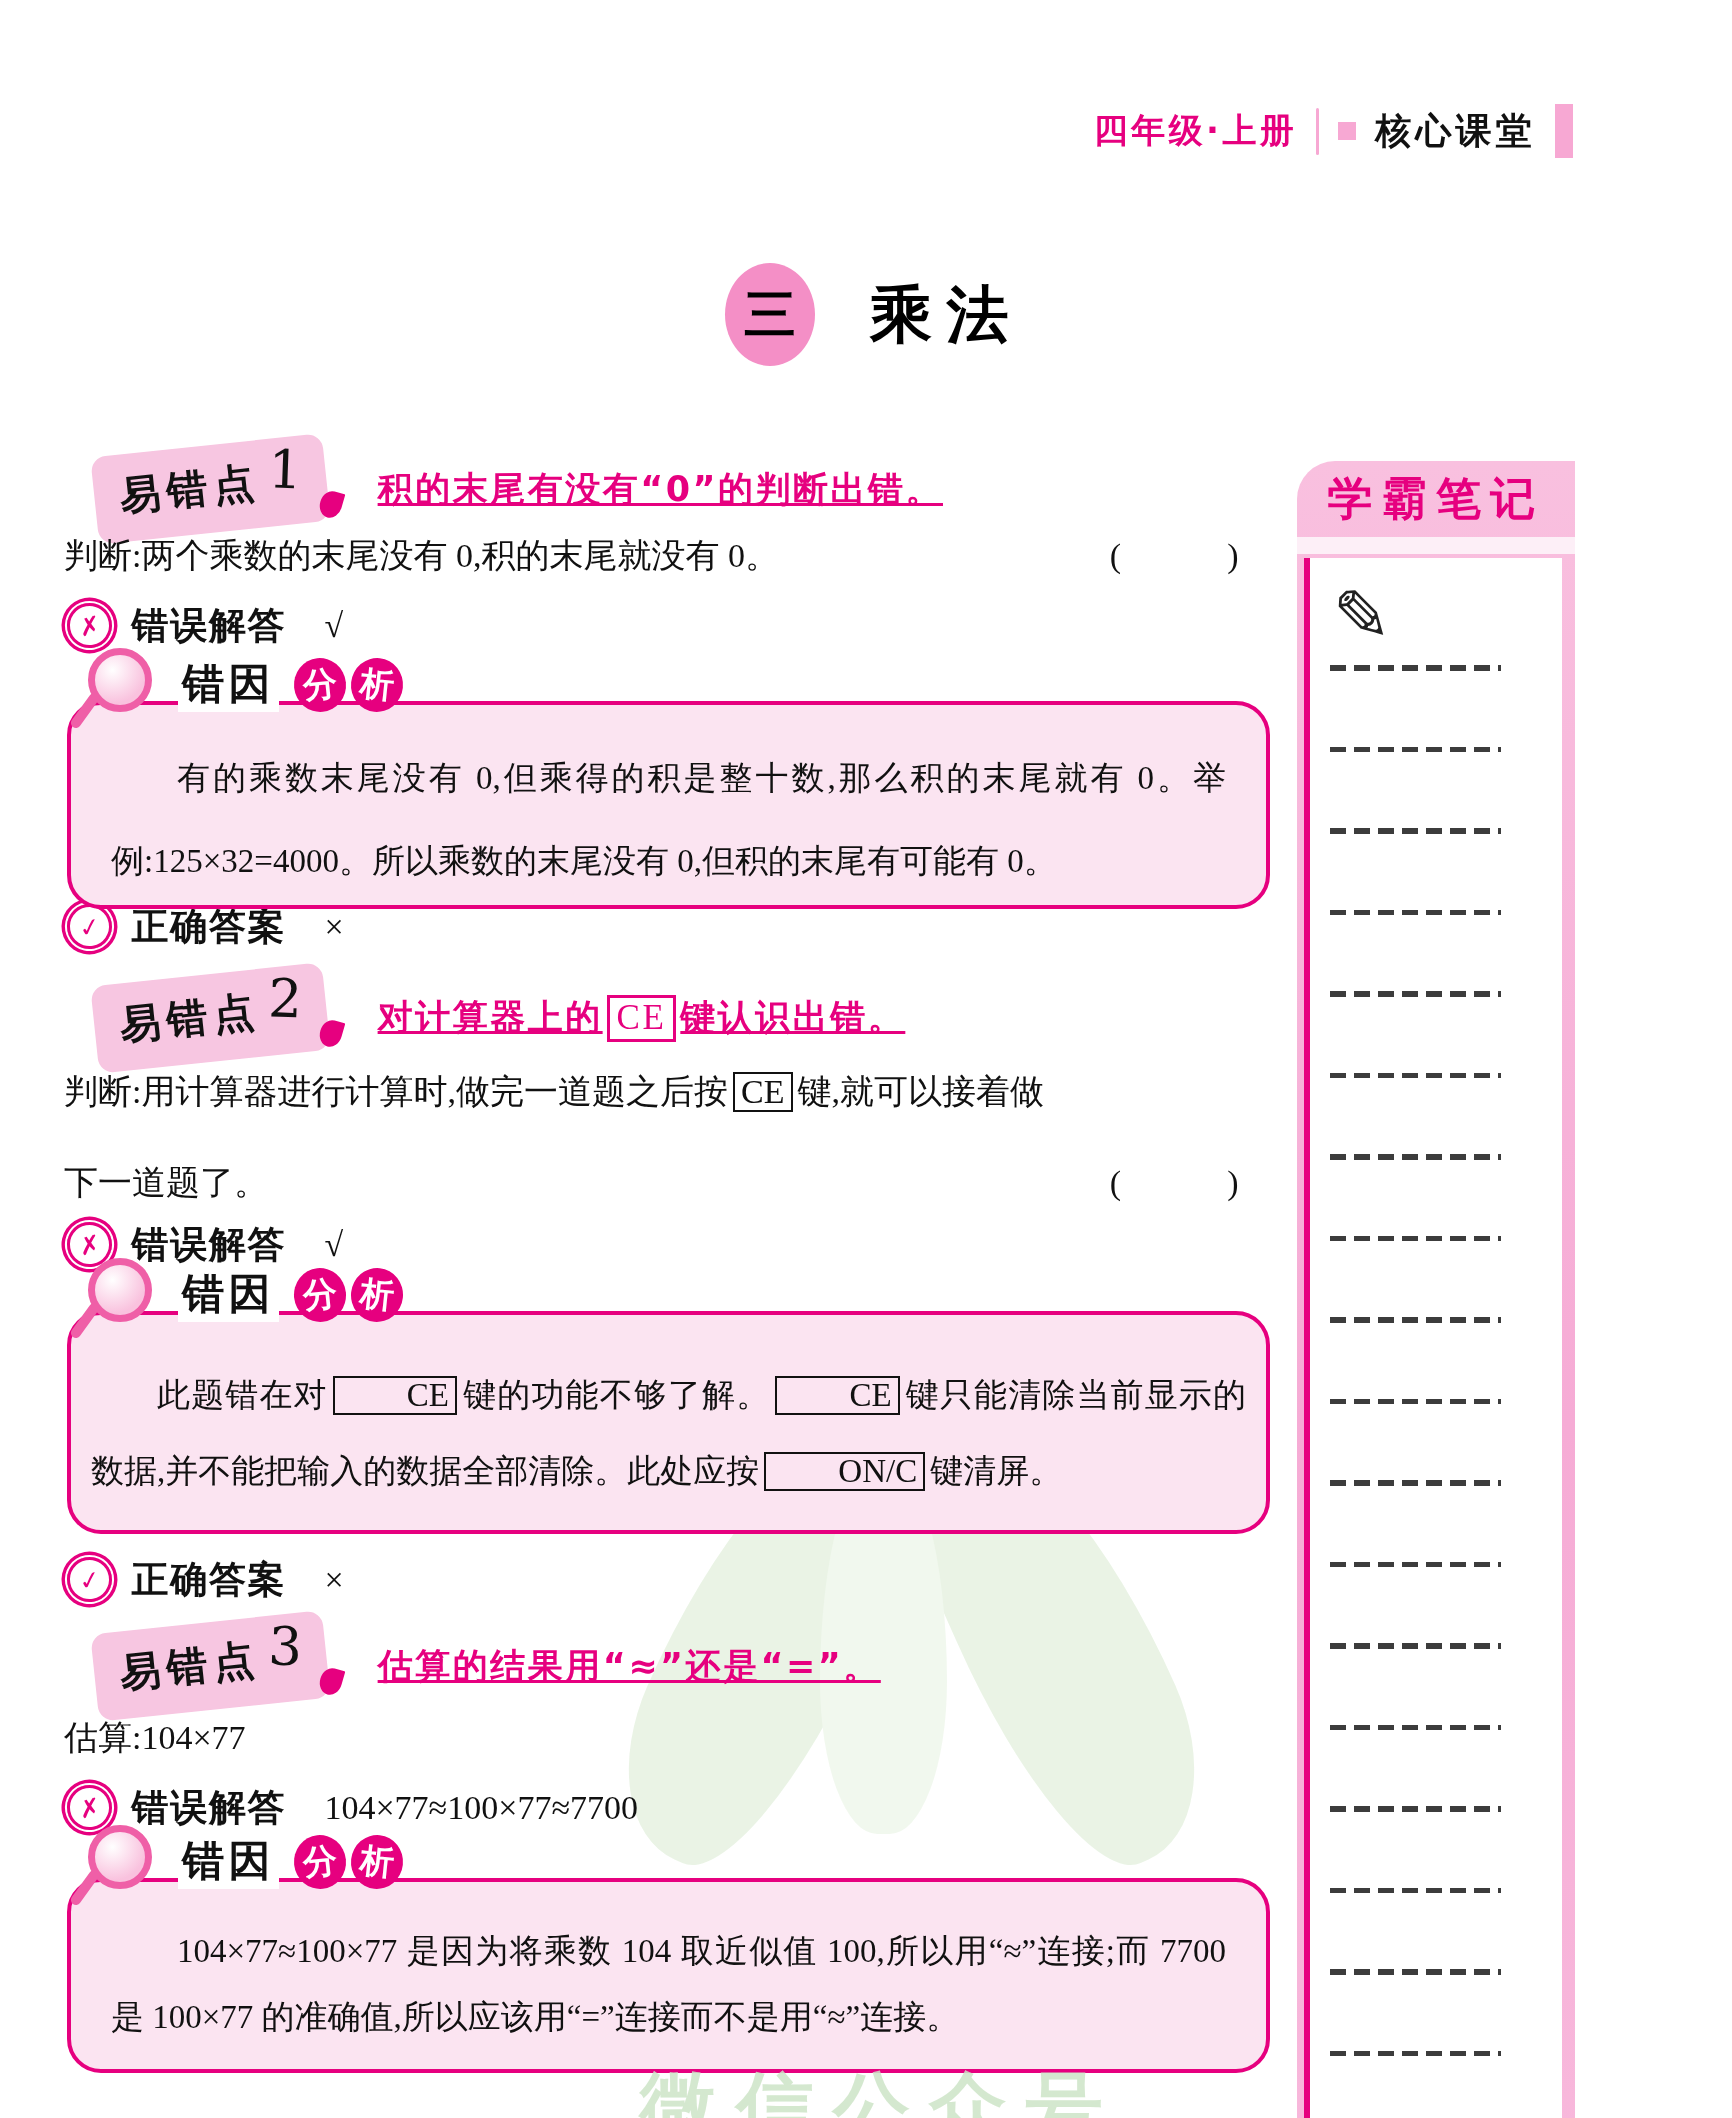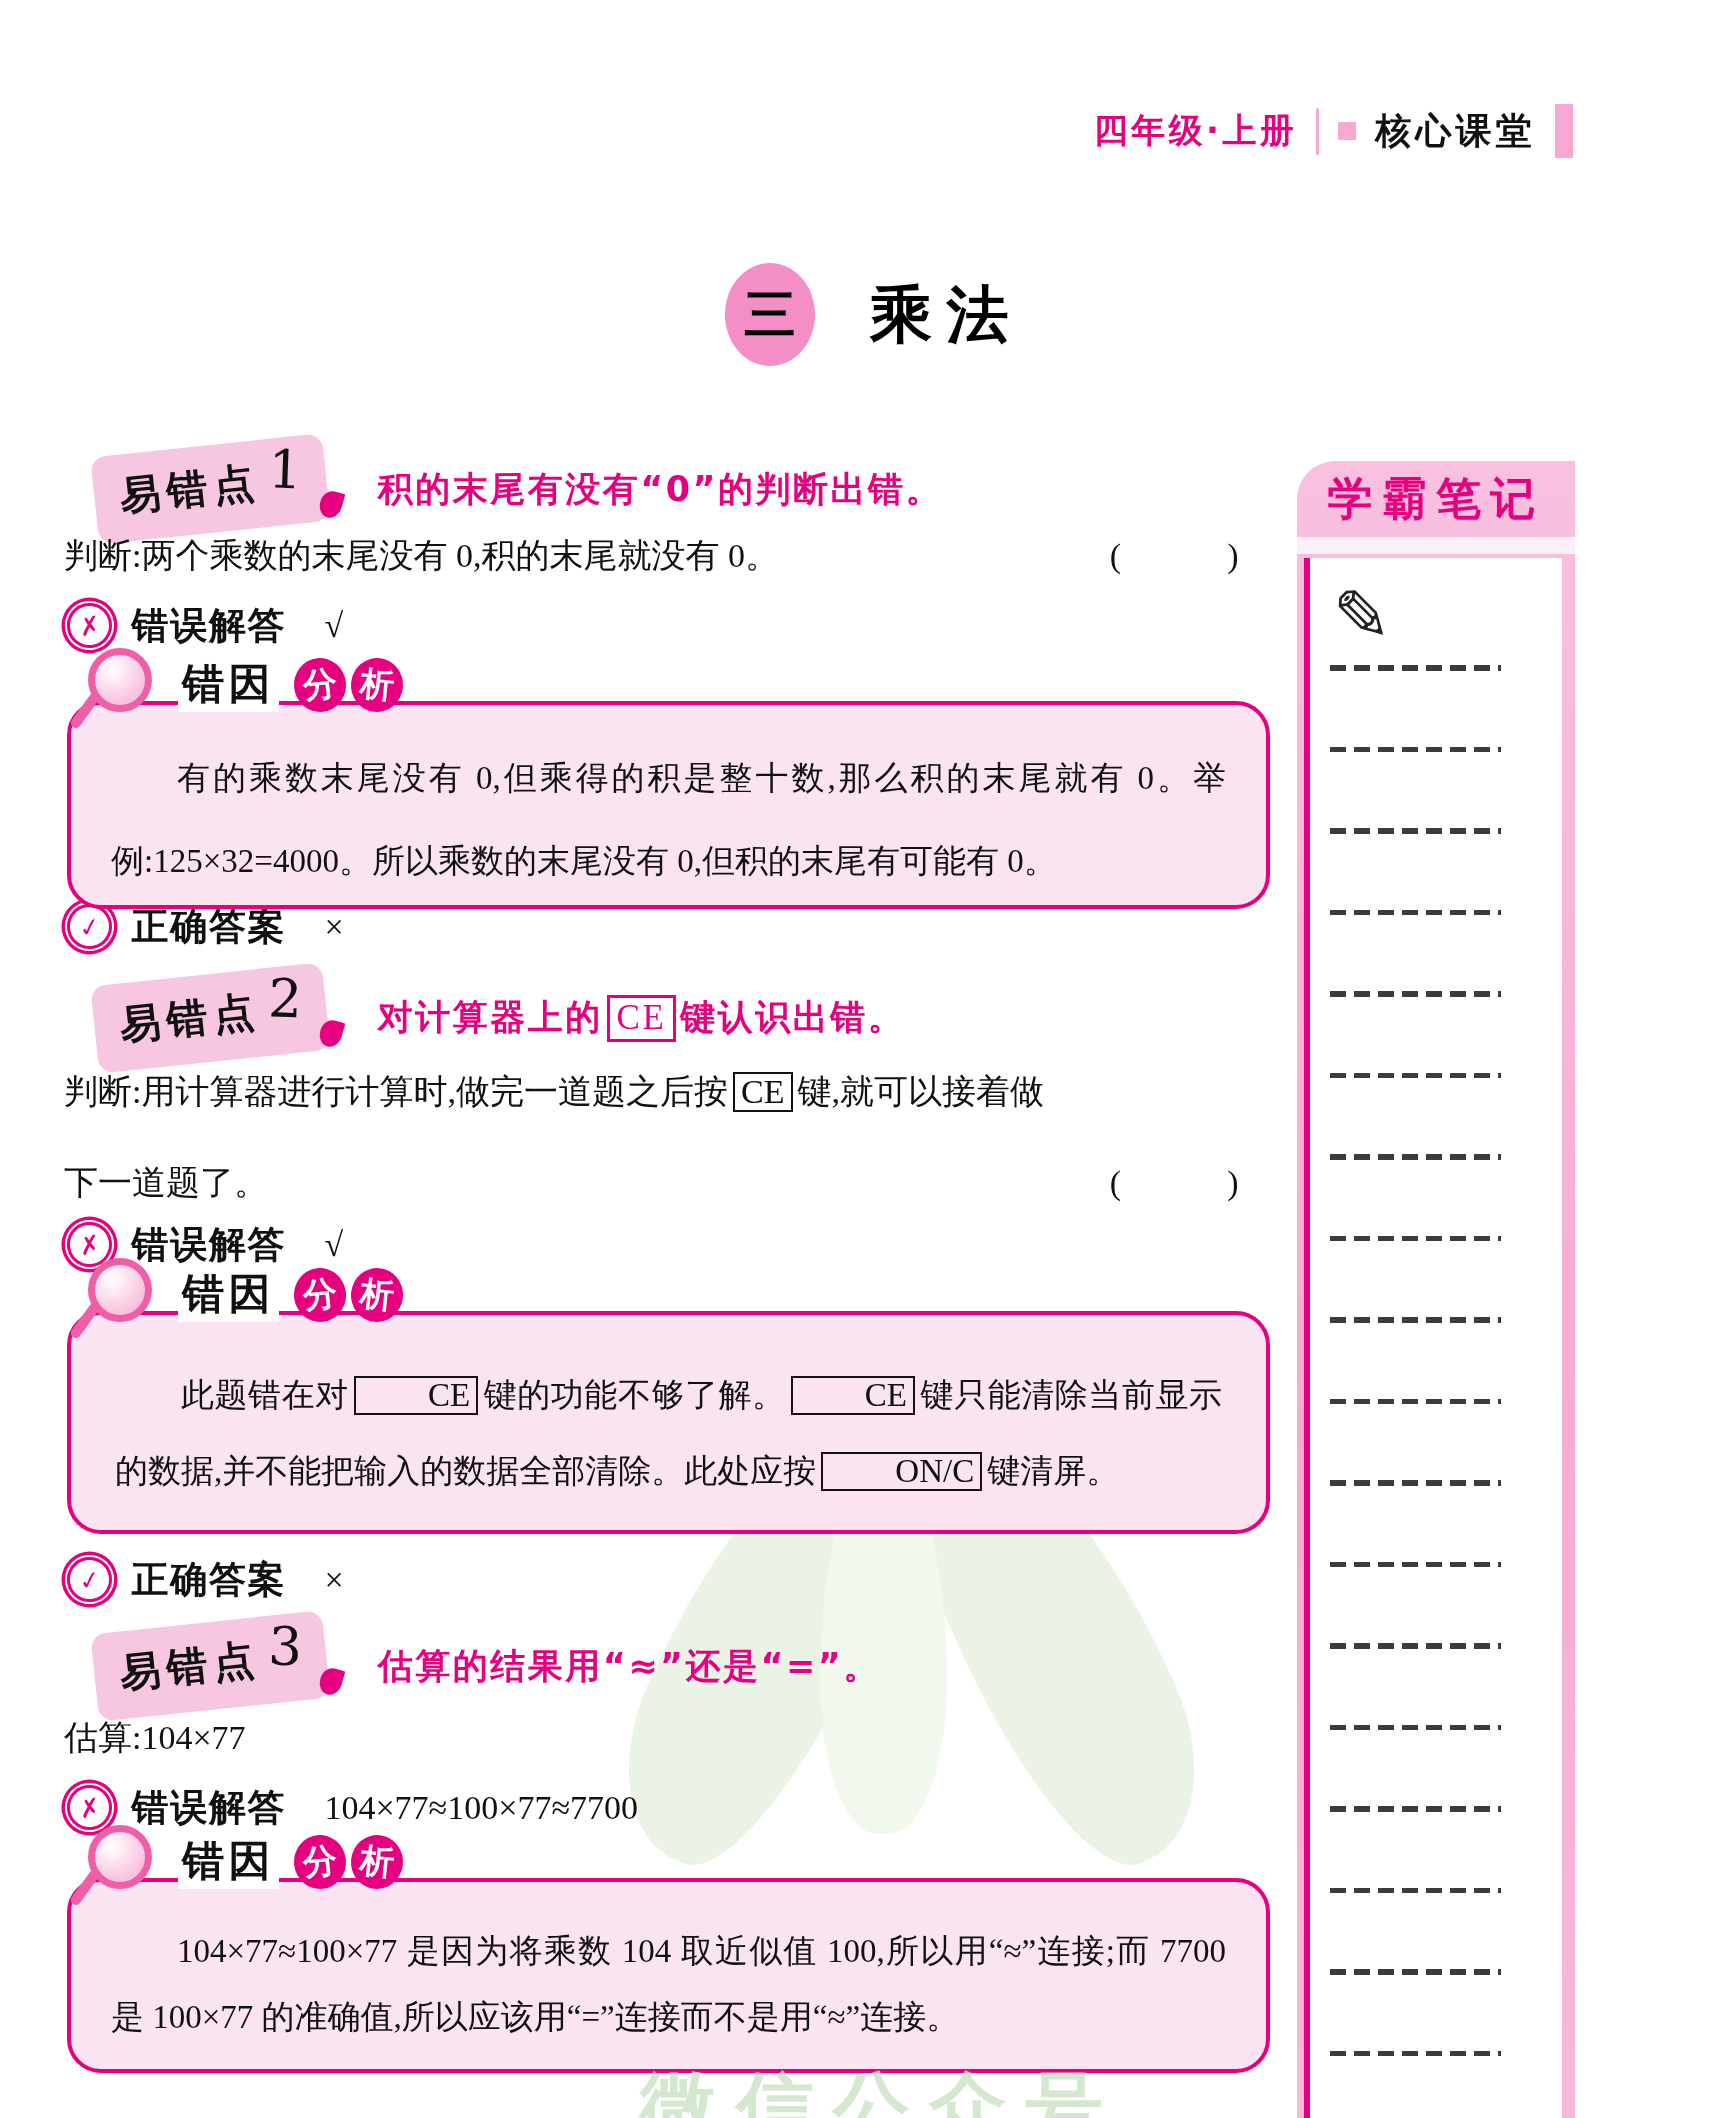--- a/index.html
+++ b/index.html
@@ -20,21 +20,21 @@
   .chap-ellipse{width:90px;height:103px;background:#f48fc6;border-radius:50%;display:flex;align-items:center;justify-content:center;}
   .chap-num{font-size:52px;font-weight:700;color:#000;}
   .chap-text{font-size:62px;font-weight:800;color:#000;letter-spacing:14.4px;}
   
   .badge-row{left:95px;display:flex;align-items:center;height:100px;}
   .badge{background:#f7c6e1;border-radius:14.4px;padding:11px 22px 14.4px 24.6px;transform:rotate(-6deg);
          display:flex;align-items:center;gap:9.3px;box-shadow:0 0 0 0.8px #f7c6e1;}
   .badge-label{font-size:41px;font-weight:700;color:#111;letter-spacing:6px;}
   .badge-num{font-size:53px;font-weight:400;color:#111;transform:translateY(-10.2px) rotate(8deg);font-family:"DejaVu Serif",serif;}
   .tear{width:22px;height:27px;background:#e6007f;border-radius:58% 4% 58% 58%;transform:rotate(16deg);margin:30px 0 0 -6px;}
-  .subtitle{font-size:35px;font-weight:700;color:#e6007f;margin-left:36px;letter-spacing:2.5px;white-space:nowrap;}
+  .subtitle{font-size:35px;font-weight:700;color:#e6007f;margin-left:36px;letter-spacing:2.5px;white-space:nowrap;text-decoration:underline;}
   .key-m{display:inline-block;border:3px solid #e6007f;padding:0 6.8px 1.7px;margin:0 4.2px;font-family:"Liberation Serif","DejaVu Serif",serif;font-weight:400;}
   
   .q{left:64px;width:1200px;font-size:34px;line-height:1.22;color:#111;
      font-family:"Liberation Serif","DejaVu Serif",serif;display:flex;align-items:flex-start;white-space:nowrap;}
   .q .paren{margin-left:auto;letter-spacing:12.7px;padding-right:12.7px;}
   .key-b{display:inline-block;border:2.5px solid #111;padding:0 6px 0.8px;margin:0 5.1px;line-height:1.05;}
   
   .ans{left:67px;display:flex;align-items:center;gap:19.5px;height:55px;}
   .ans-icon{width:39px;height:39px;border-radius:50%;border:3.8px solid #e6007f;box-shadow:0 0 0 2.1px #fff,0 0 0 5.5px #e6007f;
             display:flex;align-items:center;justify-content:center;font-size:25.4px;font-weight:800;color:#e6007f;transform:rotate(-10deg);flex:0 0 auto;}
@@ -48,21 +48,21 @@
   .magnifier::after{content:"";position:absolute;width:10.2px;height:41px;background:#ef5fa7;left:-15.3px;bottom:-26px;
                     transform:rotate(36deg);border-radius:6px;}
   .a-word{font-size:42px;font-weight:800;color:#111;background:#fff;padding:0 4.2px;letter-spacing:4.2px;line-height:1.3;}
   .a-circle{width:52px;height:54px;border-radius:50%;background:#e6007f;color:#fff;display:flex;align-items:center;justify-content:center;
             font-size:34px;font-weight:800;transform:rotate(-6deg);}
   .a-circle + .a-circle{margin-left:-9.3px;transform:rotate(6deg);}
   .a-body{position:relative;z-index:2;margin-top:-11px;border:4.7px solid #e6007f;border-radius:34px;background:#fbe4f1;
           font-size:33px;color:#111;font-family:"Liberation Serif","DejaVu Serif",serif;text-align:justify;}
   .a-body p{margin:0;text-indent:2em;}
   .a1 .a-body{padding:32px 40px 2px;line-height:83px;}
-  .a2 .a-body{padding:42px 44px 21px;line-height:76px;}
+  .a2 .a-body{padding:42px 20px 21px;line-height:76px;}
   .a3 .a-body{padding:36px 40px 19px;line-height:66px;}
   
   .sidebar{left:1297px;top:461px;width:278px;height:1749px;background:linear-gradient(180deg,#f9c0df 0%,#f6abd5 55%,#f8b9dc 100%);
            border-radius:38px 0 38px 0;}
   .sb-header{height:76px;display:flex;align-items:center;justify-content:center;font-size:45px;font-weight:800;color:#e6007f;letter-spacing:9.3px;}
   .sb-stripe{height:17px;background:#fdeff7;}
   .sb-notes{position:absolute;top:97px;left:6.8px;right:12.7px;bottom:25.4px;background:#ffffff;
             border-left:6.4px solid #e6007f;border-bottom:7.6px solid #e6007f;padding:21px 38px 12.7px 20.3px;overflow:hidden;}
   .pencil{font-size:70px;line-height:1;color:#222;display:inline-block;margin:1.7px 0 14.4px 2.5px;}
   .note-line{height:5.5px;width:88%;margin-bottom:76px;

